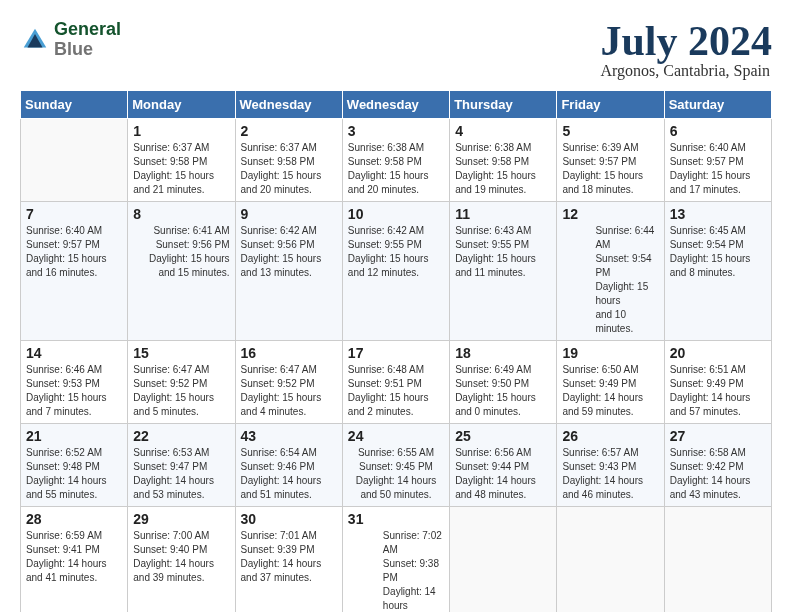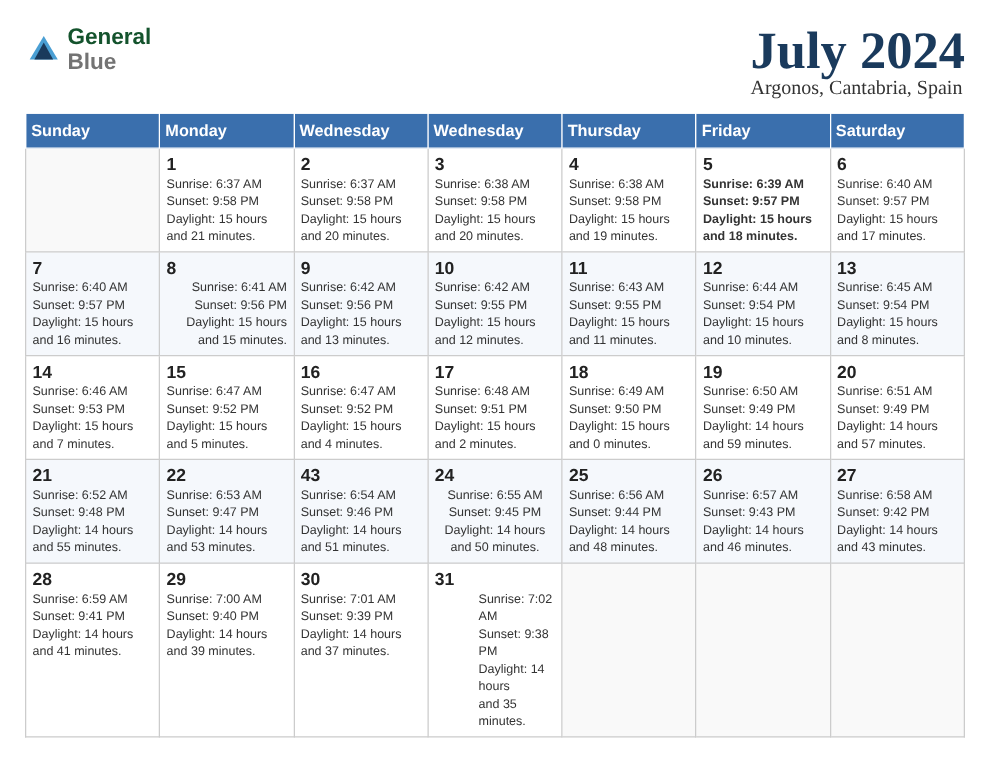--- a/index.html
+++ b/index.html
@@ -147,21 +147,21 @@
         </td>
         <td>
           <span class="day-number">4</span>
           <div class="day-info" style="white-space: pre-line;">Sunrise: 6:38 AM
 Sunset: 9:58 PM
 Daylight: 15 hours
 and 19 minutes.</div>
         </td>
         <td>
           <span class="day-number">5</span>
-          <div class="day-info" style="white-space: pre-line; font-weight: bold;">Sunrise: 6:39 AM
+          <div class="day-info" style="white-space: pre-line;">Sunrise: 6:39 AM
 Sunset: 9:57 PM
 Daylight: 15 hours
 and 18 minutes.</div>
         </td>
         <td>
           <span class="day-number">6</span>
           <div class="day-info" style="white-space: pre-line;">Sunrise: 6:40 AM
 Sunset: 9:57 PM
 Daylight: 15 hours
 and 17 minutes.</div>
@@ -198,21 +198,21 @@
         </td>
         <td>
           <span class="day-number">11</span>
           <div class="day-info" style="white-space: pre-line;">Sunrise: 6:43 AM
 Sunset: 9:55 PM
 Daylight: 15 hours
 and 11 minutes.</div>
         </td>
         <td>
           <span class="day-number">12</span>
-          <div class="day-info" style="white-space: pre-line;">Sunrise: 6:44 AM
+          <div class="day-info" style="white-space: pre-line; margin-left: 33px;">Sunrise: 6:44 AM
 Sunset: 9:54 PM
 Daylight: 15 hours
 and 10 minutes.</div>
         </td>
         <td>
           <span class="day-number">13</span>
           <div class="day-info" style="white-space: pre-line;">Sunrise: 6:45 AM
 Sunset: 9:54 PM
 Daylight: 15 hours
 and 8 minutes.</div>

